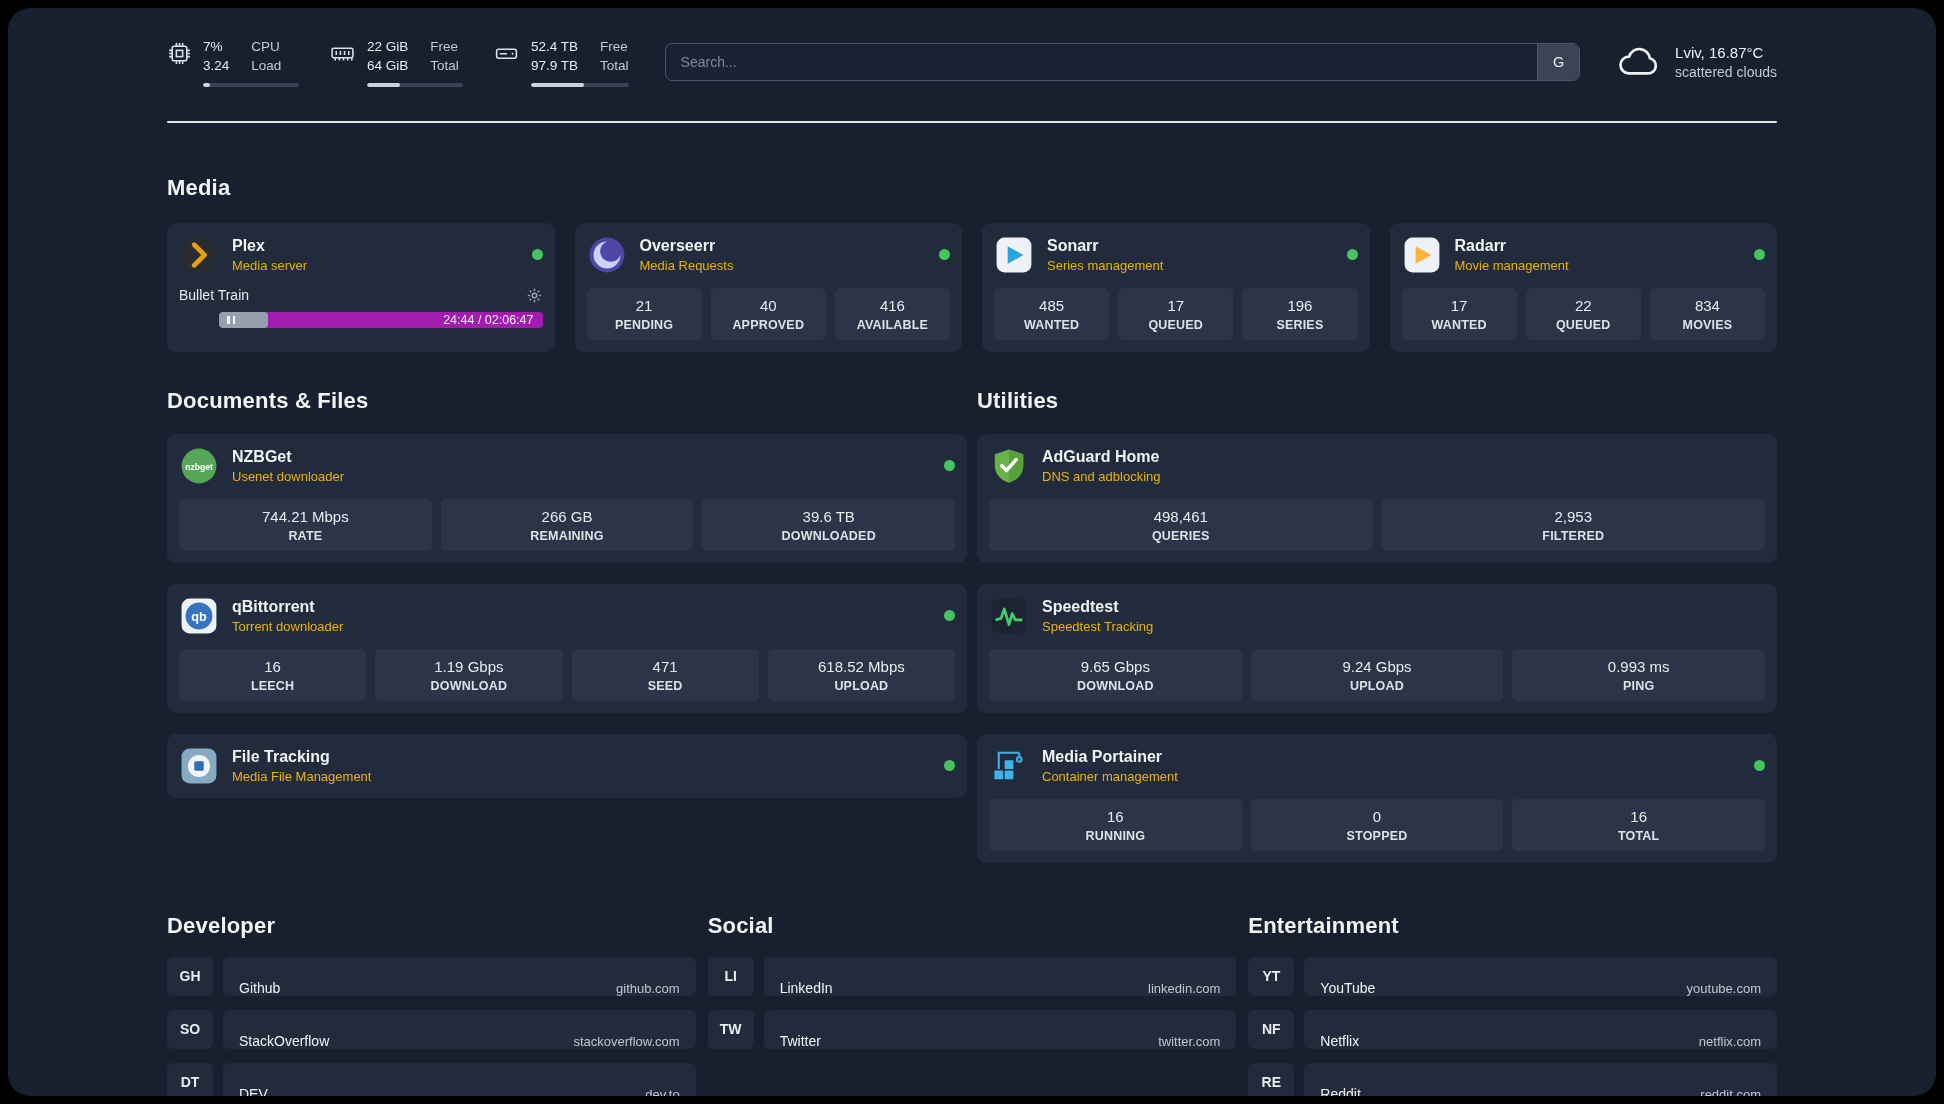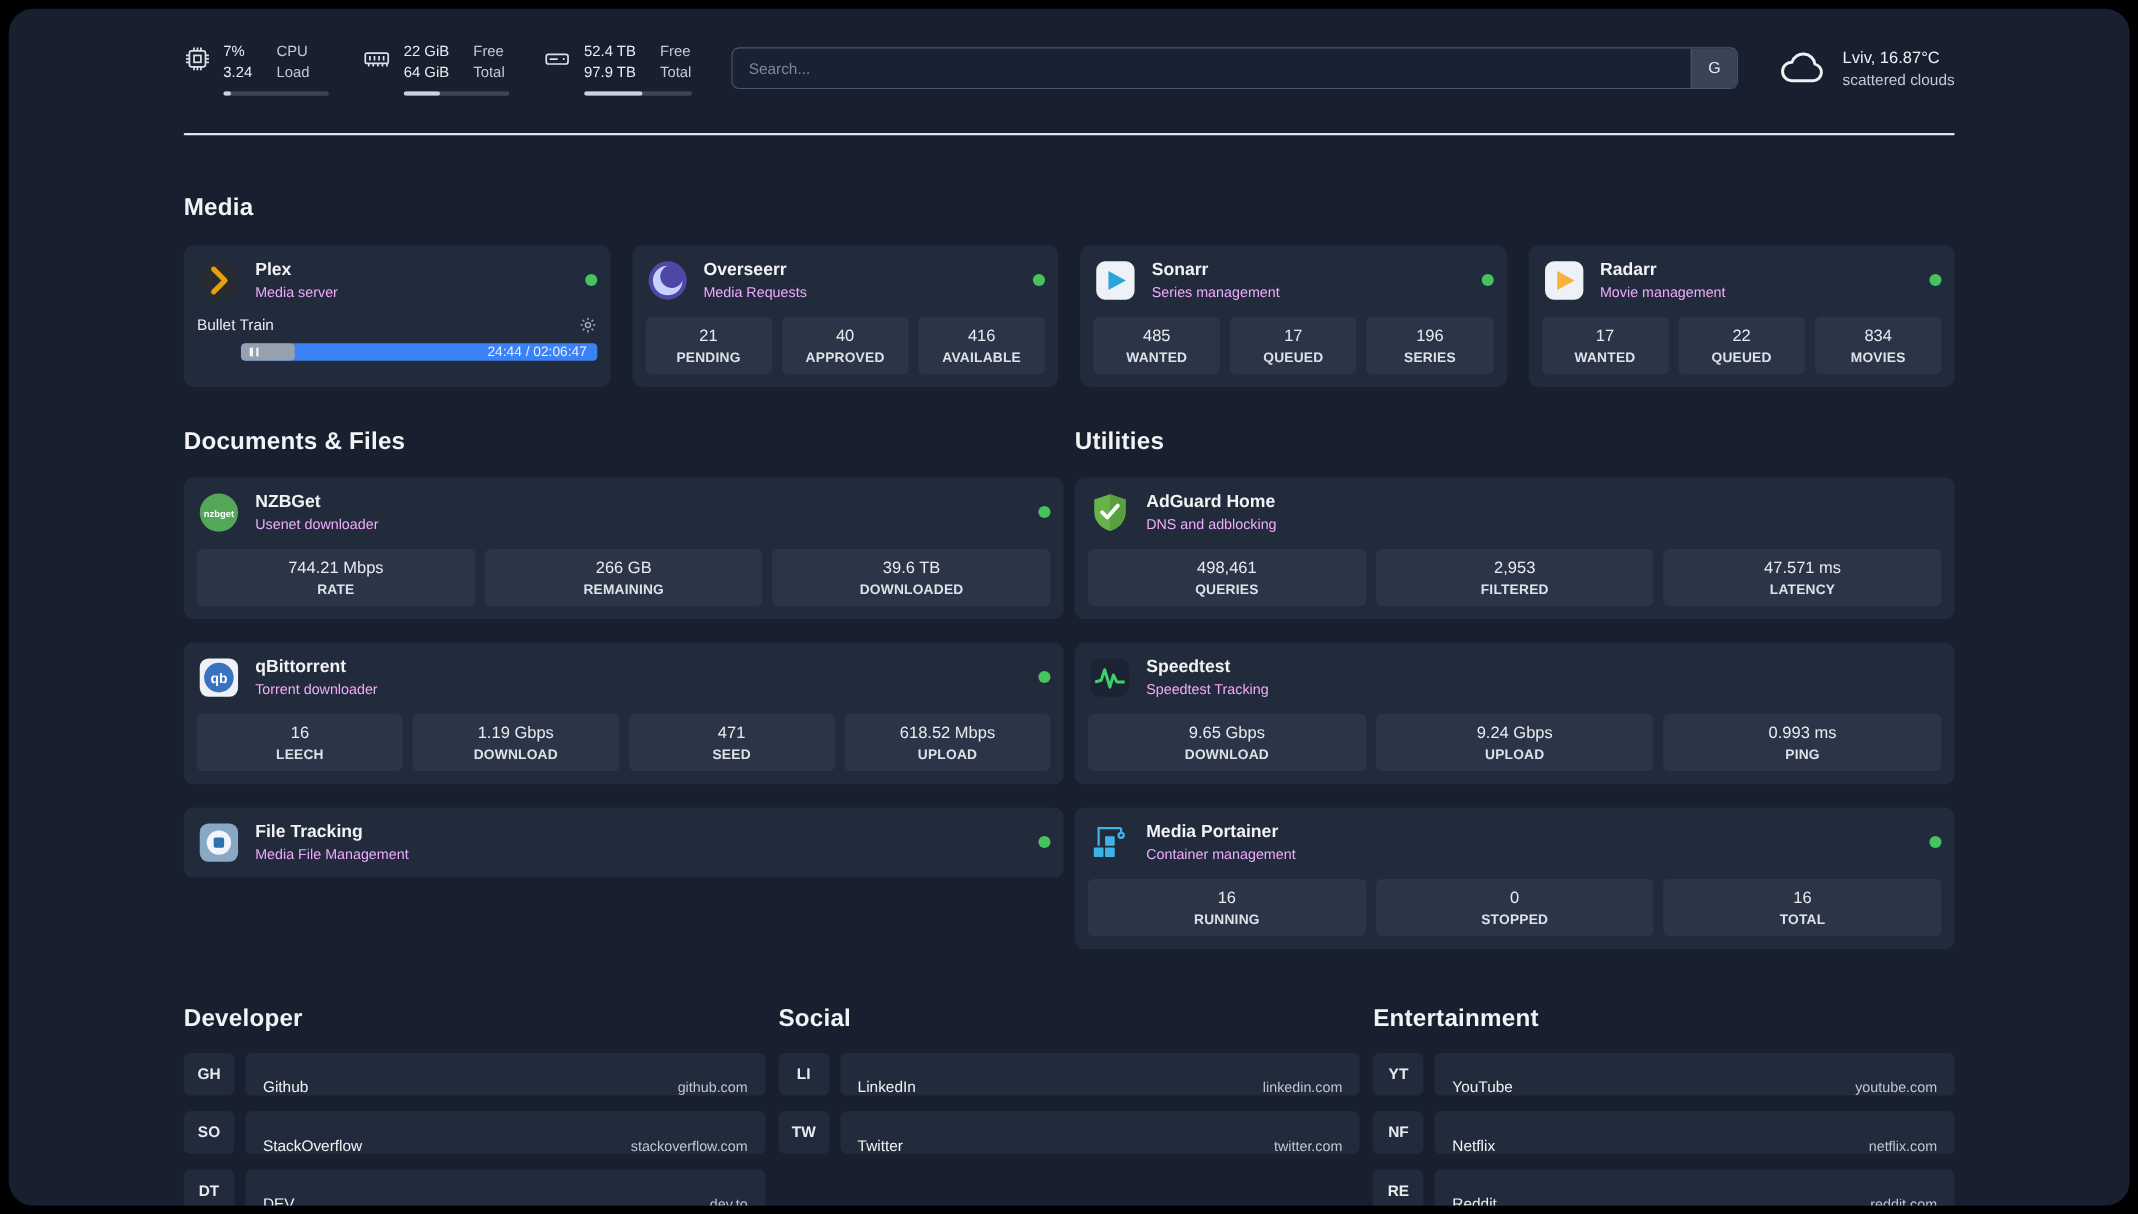--- a/index.html
+++ b/index.html
@@ -38,34 +38,34 @@
 
   
   h2.sec-title { font-size: 22px; font-weight: 600; color: #f1f3f5; letter-spacing: 0.2px; }
   .media-title { margin: 52px 0 22px; }
   .media-grid { display: grid; grid-template-columns: repeat(4, 1fr); gap: 20px; align-items: stretch; }
 
   .card { background: #222b3c; border-radius: 9px; padding: 12px; cursor: pointer; }
   .card-head { display: flex; align-items: center; gap: 13px; }
   .app-icon { width: 40px; height: 40px; flex: none; display: flex; align-items: center; justify-content: center; }
   .app-name { font-size: 16px; font-weight: 600; color: #f1f3f5; line-height: 1.2; }
-  .app-sub { font-size: 13px; color: #f0abfc; margin-top: 3px; }
+  .app-sub { font-size: 13px; color: #eab308; margin-top: 3px; }
   .dot { margin-left: auto; width: 11px; height: 11px; border-radius: 50%; background: #46c35e; flex: none; }
 
   .stats { display: flex; gap: 9px; margin-top: 13px; }
   .stat { flex: 1; background: #2b3547; border-radius: 5px; text-align: center; padding: 9px 4px 8px; }
   .stat-val { font-size: 15px; color: #e9ecef; }
   .stat-lab { font-size: 12.5px; font-weight: 700; color: #dde2e8; margin-top: 4px; letter-spacing: 0.2px; }
 
   
   .np { margin-top: 12px; }
   .np-top { display: flex; align-items: center; justify-content: space-between; }
   .np-title { font-size: 14px; color: #e9ecef; }
   .gear { display: flex; cursor: pointer; }
-  .np-track { position: relative; margin-top: 8px; height: 16px; border-radius: 4px; background: #3b82f6; overflow: hidden; margin-left: 40px; }
+  .np-track { position: relative; margin-top: 8px; height: 16px; border-radius: 4px; background: #a21caf; overflow: hidden; margin-left: 40px; }
   .np-fill { position: absolute; left: 0; top: 0; bottom: 0; background: #97a0af; border-radius: 4px; }
   .pause { position: absolute; left: 8px; top: 4px; display: flex; gap: 3px; cursor: pointer; }
   .pause i { display: block; width: 2.6px; height: 8px; background: #f4f6f8; }
   .np-time { position: absolute; right: 9px; top: 1px; font-size: 12.5px; color: #eef1f4; line-height: 14px; }
 
   .mid-grid { display: grid; grid-template-columns: 1fr 1fr; gap: 10px; margin-top: 36px; }
   .mid-col h2 { margin: 0 0 20px; }
   .card-stack { display: flex; flex-direction: column; gap: 21px; }
 
   .bottom-grid { display: grid; grid-template-columns: repeat(3, 1fr); gap: 12px; margin-top: 50px; }
@@ -419,24 +419,20 @@
             </div>
           </div>
           <div class="stats">
             <div class="stat">
               <div class="stat-val">498,461</div>
               <div class="stat-lab">QUERIES</div>
             </div>
             <div class="stat">
               <div class="stat-val">2,953</div>
               <div class="stat-lab">FILTERED</div>
-            </div>
-            <div class="stat">
-              <div class="stat-val">47.571 ms</div>
-              <div class="stat-lab">LATENCY</div>
             </div>
           </div>
         </div>
 
         <div class="card">
           <div class="card-head">
             <span class="app-icon">
               <svg width="38" height="38" viewBox="0 0 24 24">
                   <rect x="1" y="1" width="22" height="22" rx="5" fill="#1c2433"></rect>
                 <path d="M3.5 14.5l3.5-1 2-6 3 10 2-7 2 4h4.5" stroke="#3fd06c" stroke-width="1.7" fill="none" stroke-linejoin="round"></path>

